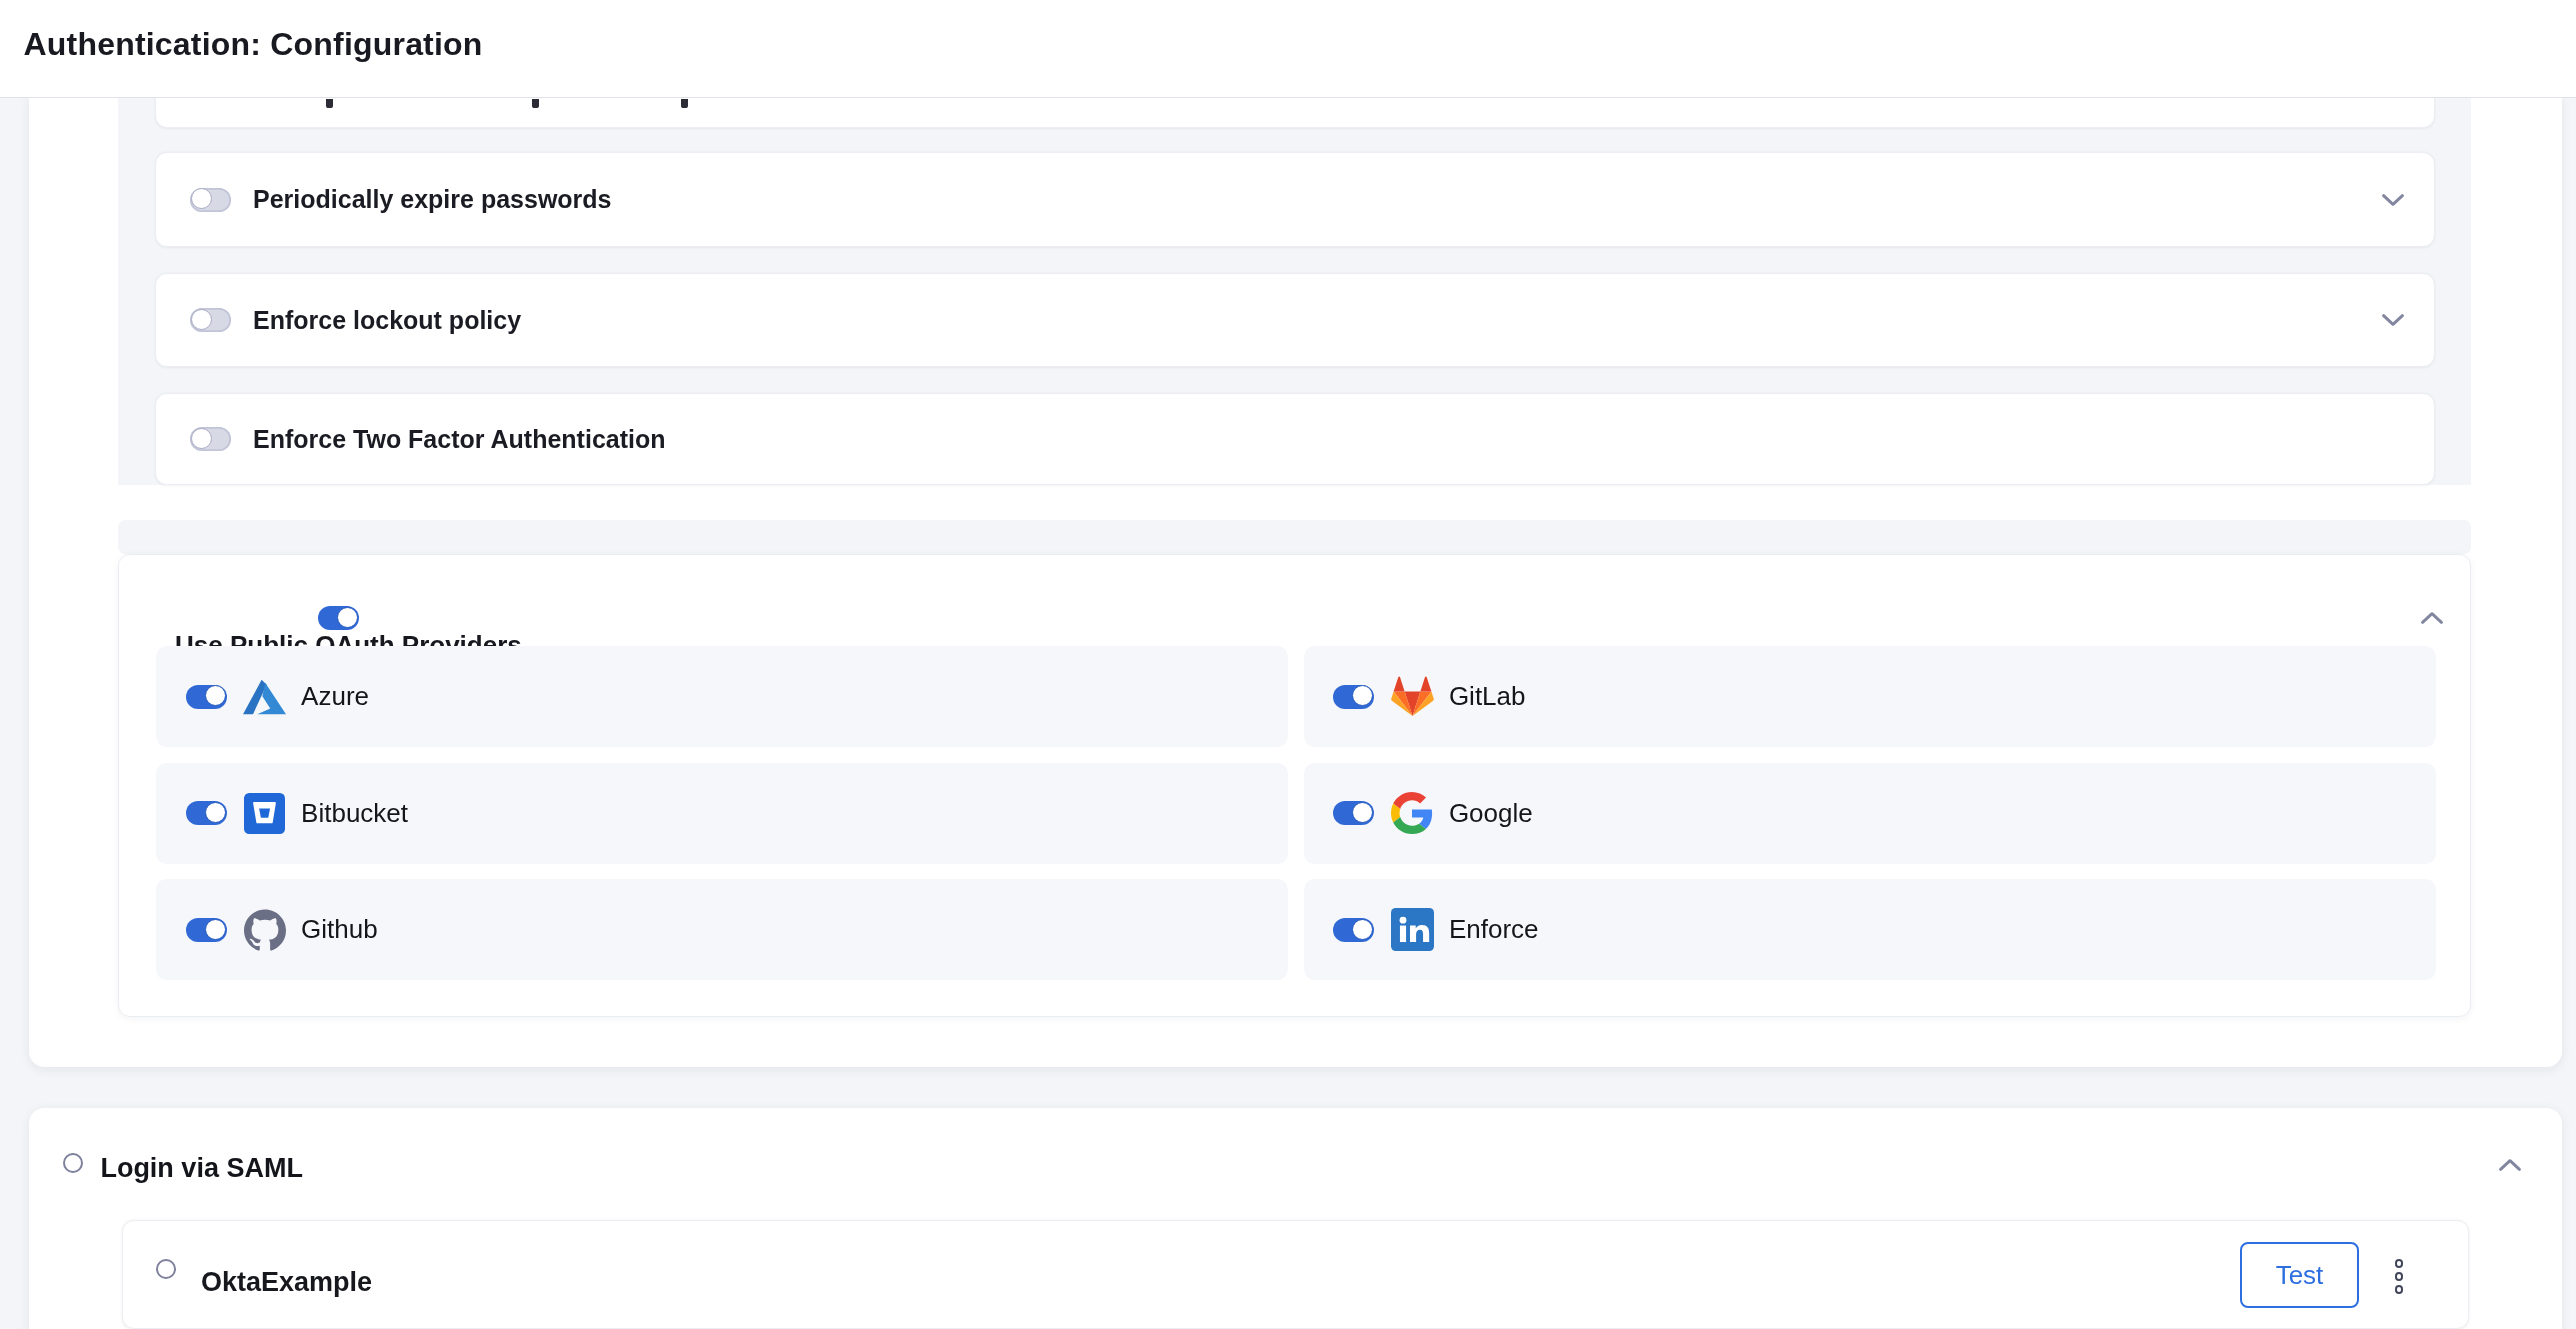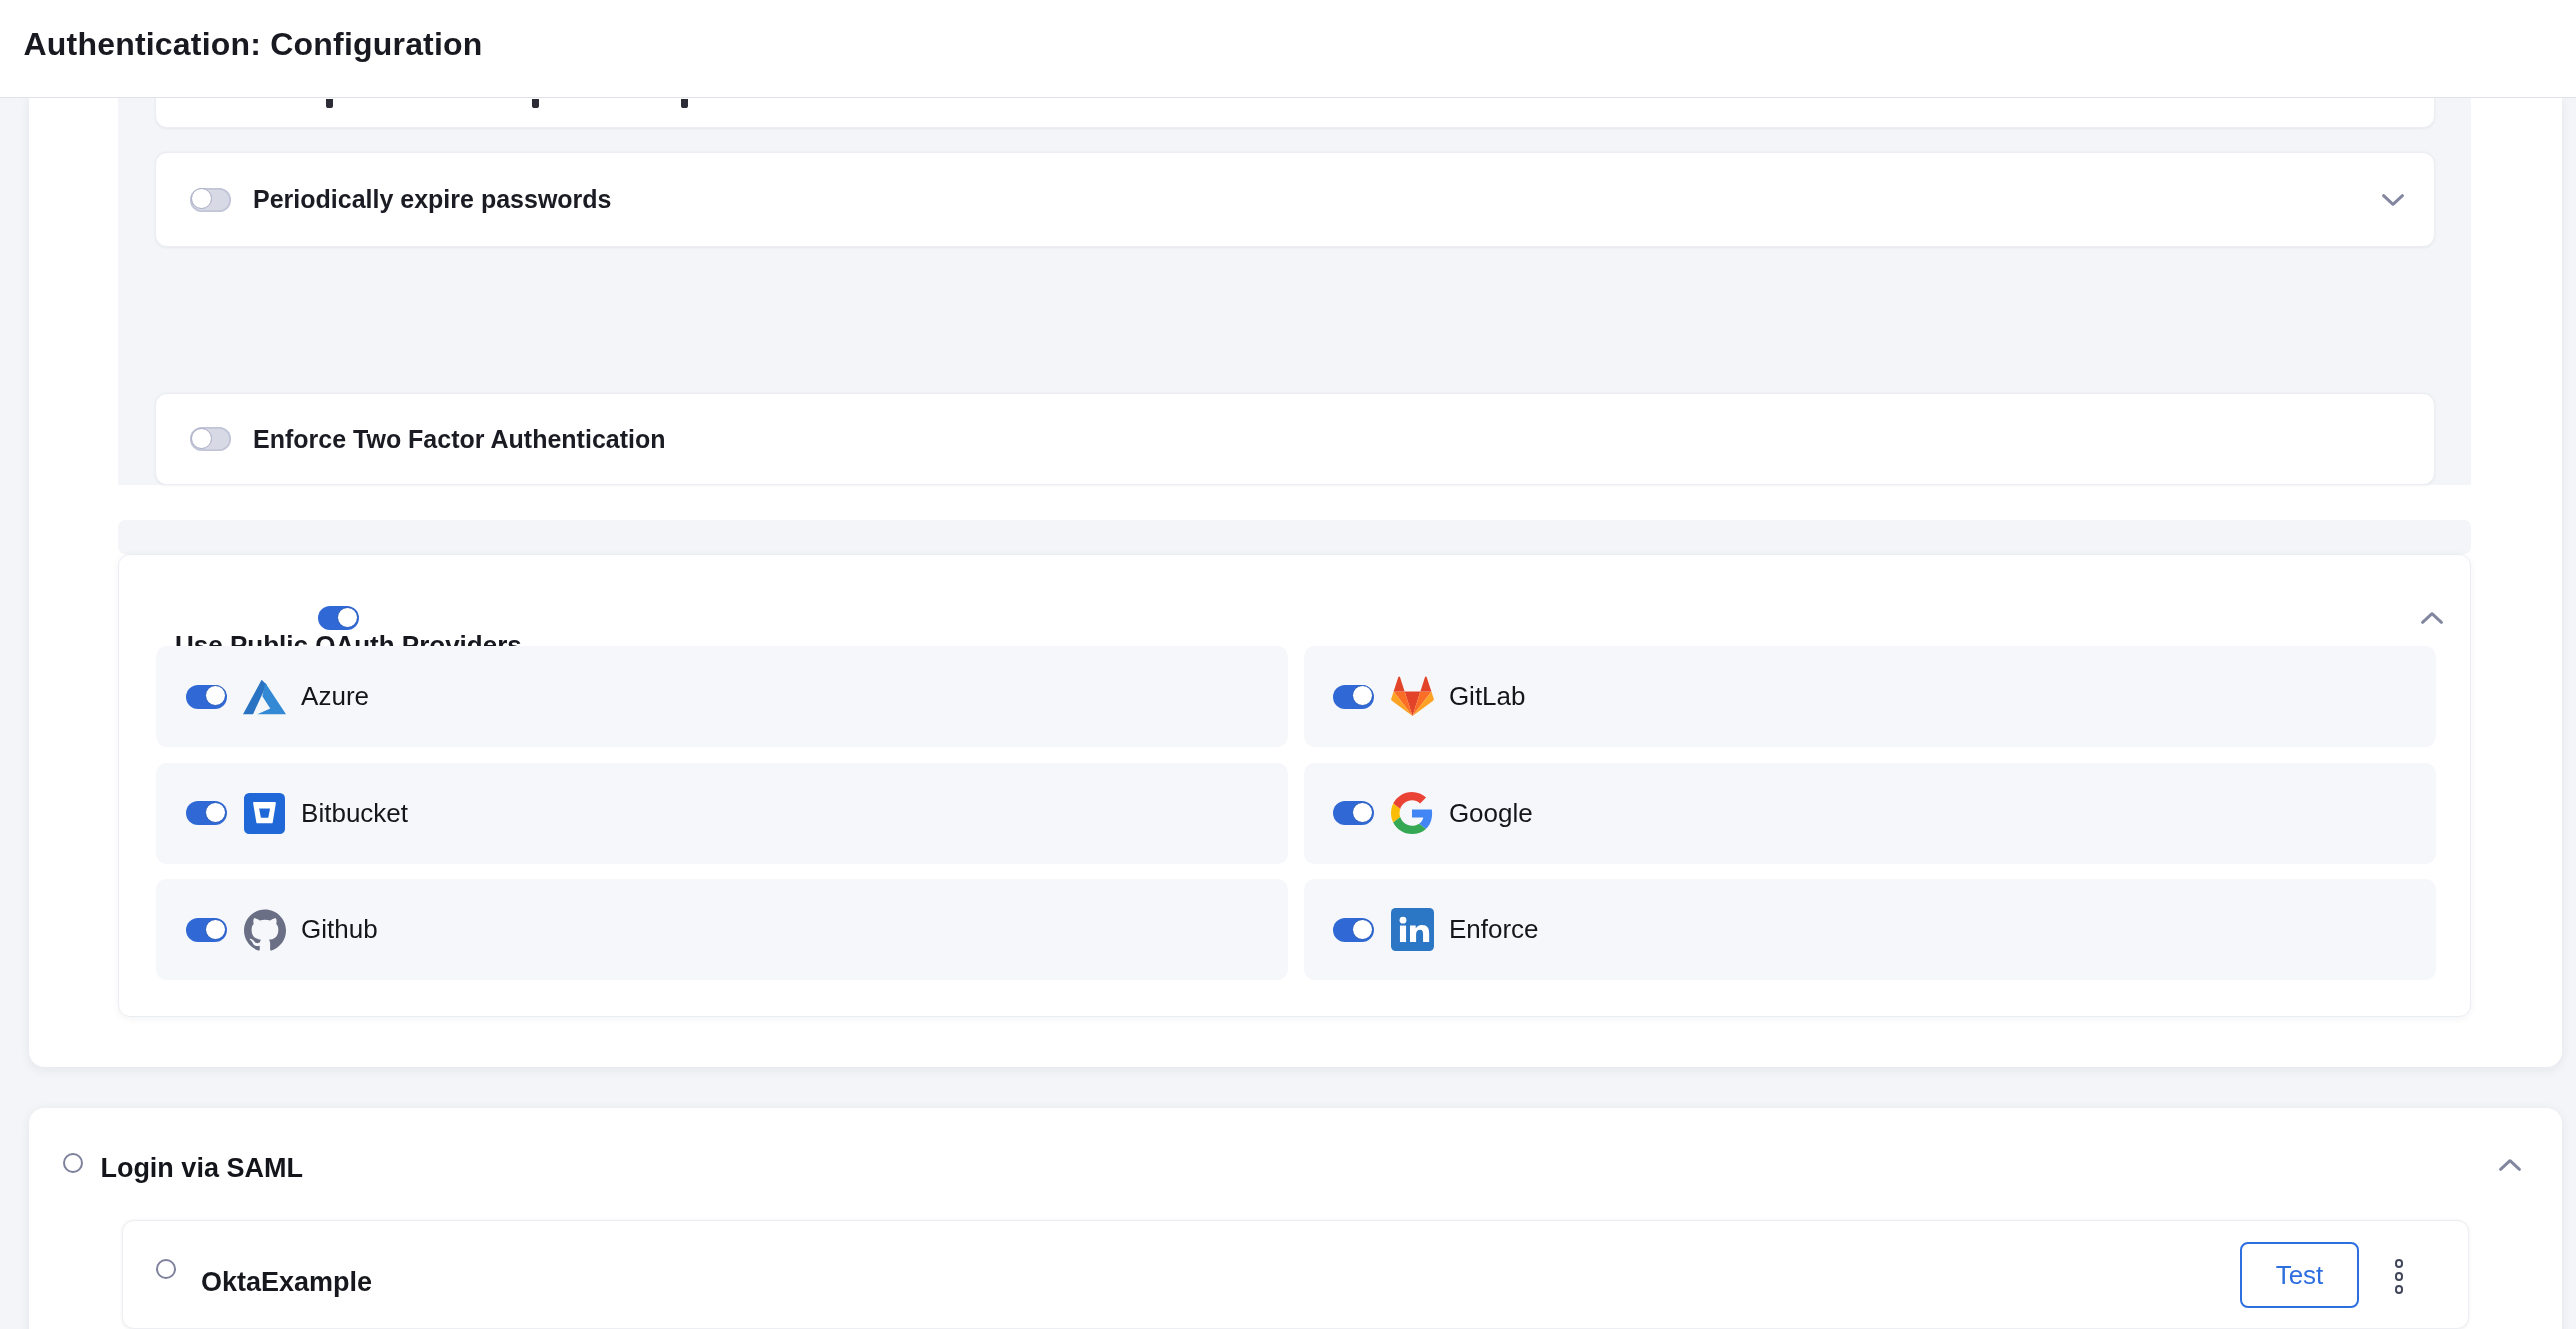--- a/index.html
+++ b/index.html
@@ -98,20 +98,29 @@
   <div class="rowcard row-a">
     <span class="tgl off"></span>
     <span class="lbl">Periodically expire passwords</span>
     <span class="chev">
       <svg width="24" height="14" viewBox="0 0 28 16">
           <polyline points="3,3 14,13 25,3" stroke="#82869e" stroke-width="3.5" fill="none" stroke-linecap="round" stroke-linejoin="round"></polyline>
         </svg>
     </span>
   </div>
 
+  <div class="rowcard row-b">
+    <span class="tgl off"></span>
+    <span class="lbl">Enforce lockout policy</span>
+    <span class="chev">
+      <svg width="24" height="14" viewBox="0 0 28 16">
+          <polyline points="3,3 14,13 25,3" stroke="#82869e" stroke-width="3.5" fill="none" stroke-linecap="round" stroke-linejoin="round"></polyline>
+        </svg>
+    </span>
+  </div>
 
   <div class="rowcard row-c">
     <span class="tgl off"></span>
     <span class="lbl">Enforce Two Factor Authentication</span>
   </div>
 
   <div class="card-oauth">
     <div class="oauth-head">
       <span class="tgl on"></span>
       <span class="title">Use Public OAuth Providers</span>

